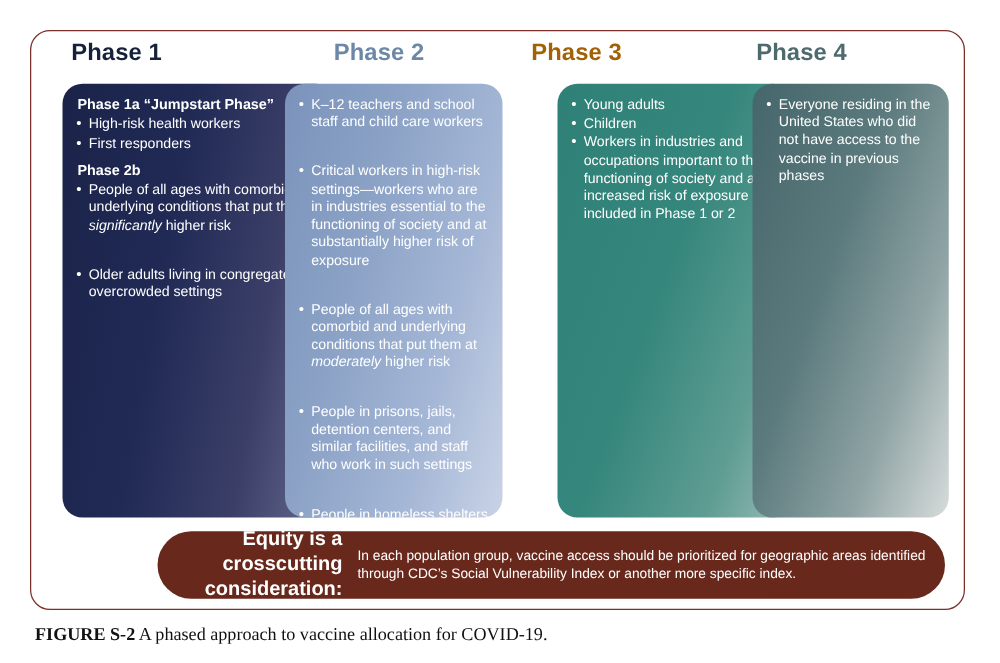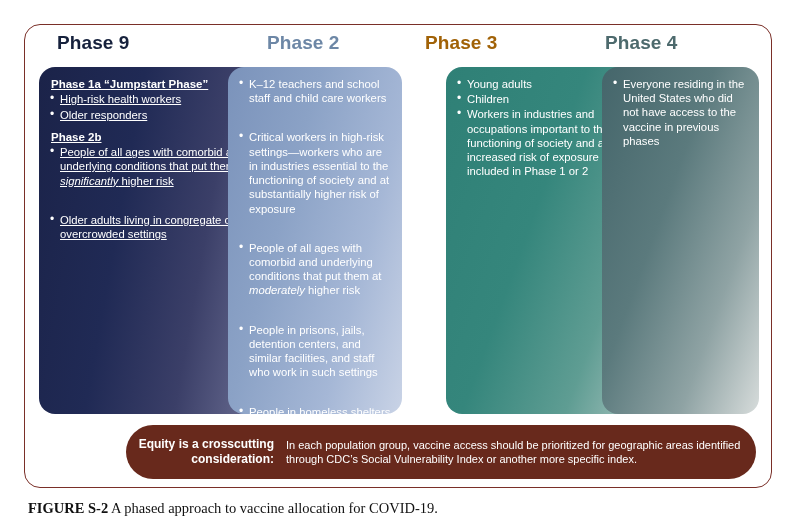--- a/index.html
+++ b/index.html
@@ -46,23 +46,22 @@
     position:absolute;
     top:42px;
     height:347px;
     border-radius:16px;
     box-sizing:border-box;
     padding:10px 10px 8px 10px;
     color:#ffffff;
     overflow:hidden;
   }
   #panel-p1{
-    left:14px; width:219px;
+    left:25px; width:219px;
     background:linear-gradient(100deg,#1b2349 0%,#202a55 38%,#3b3f68 70%,#6a6d92 100%);
-    text-decoration:underline;
   }
   #panel-p2{
     left:203px; width:174px;
     background:linear-gradient(105deg,#7b93bb 0%,#8ba2c6 35%,#a5b7d6 70%,#c9d3e6 100%);
   }
   #panel-p3{
     left:421px; width:188px;
     background:linear-gradient(110deg,#2f8076 0%,#35867c 45%,#5f9d93 78%,#9cbdb8 100%);
   }
   #panel-p4{
@@ -108,21 +107,21 @@
     border-radius:27px;
     color:#ffffff;
     display:flex;
     align-items:center;
     box-sizing:border-box;
     padding:0 14px 0 10px;
   }
   #equity-label{
     width:150px;
     text-align:right;
-    font-size:12px;
+    font-size:16px;
     font-weight:bold;
     line-height:1.27;
     padding-right:12px;
     box-sizing:border-box;
   }
   #equity-text{
     flex:1;
     font-size:11px;
     line-height:1.3;
   }
@@ -136,31 +135,31 @@
     color:#111111;
   }
   #caption-label{ font-weight:bold; }
 </style>
 </head>
 <body>
 
 <div id="figure-frame">
 
   <div id="phase-headers">
-    <div class="phase-header" id="header-p1">Phase 9</div>
+    <div class="phase-header" id="header-p1">Phase 1</div>
     <div class="phase-header" id="header-p2">Phase 2</div>
     <div class="phase-header" id="header-p3">Phase 3</div>
     <div class="phase-header" id="header-p4">Phase 4</div>
   </div>
 
   <div class="phase-panel" id="panel-p1">
     <div class="subhead">Phase 1a “Jumpstart Phase”</div>
     <ul class="bullets" id="p1a-list">
         <li>High-risk health workers</li>
-        <li>Older responders</li>
+        <li>First responders</li>
       </ul>
     <div class="subhead spaced">Phase 2b</div>
     <ul class="bullets" id="p1b-list">
         <li>People of all ages with comorbid and underlying conditions that put them at <em>significantly</em> higher risk</li>
         <li class="gap">Older adults living in congregate or overcrowded settings</li>
       </ul>
   </div>
 
   <div class="phase-panel" id="panel-p2">
     <ul class="bullets" id="p2-list">

